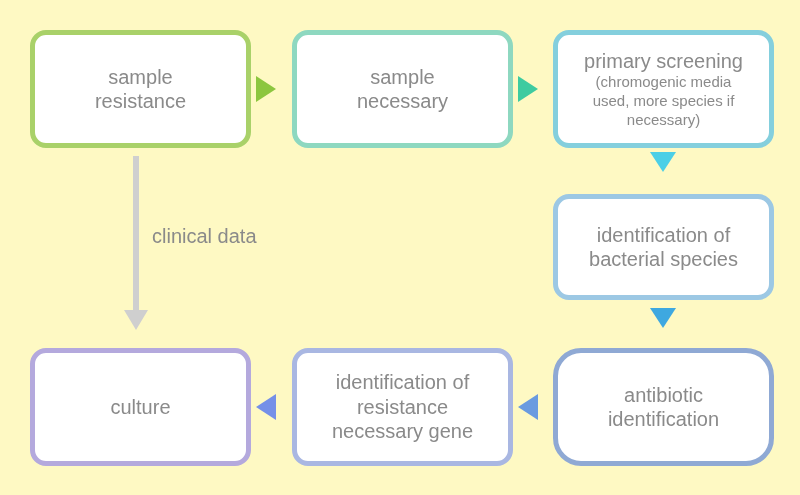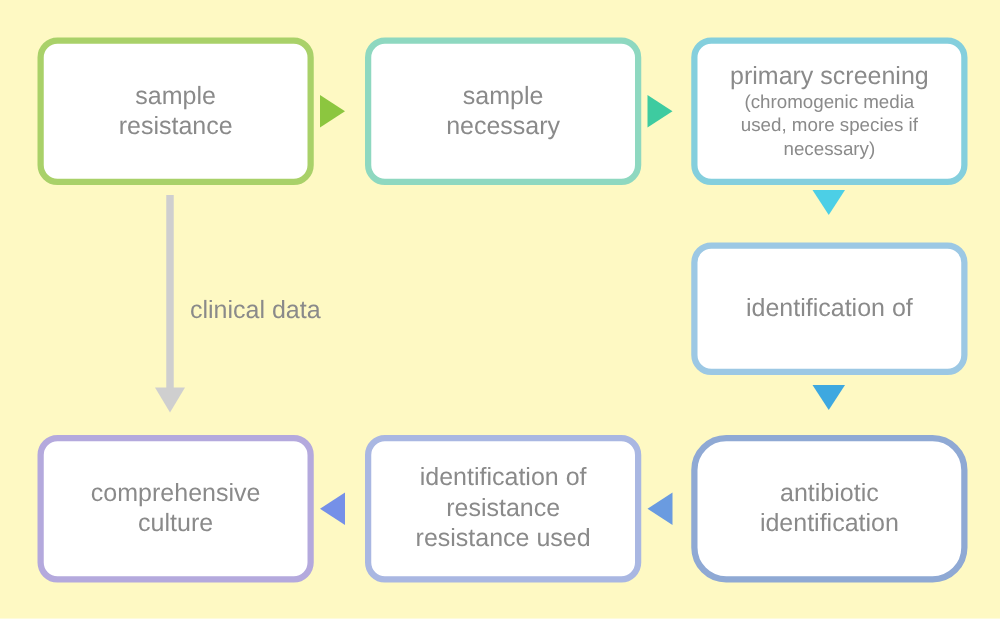--- a/index.html
+++ b/index.html
@@ -114,42 +114,42 @@
 
   <div class="node" id="node-2" style="left: 553px; top: 30px; width: 221px; height: 118px; border-color: rgb(132, 207, 221); color: rgb(138, 138, 138);">
     <span class="title">primary screening</span>
     <span class="sub">(chromogenic media</span>
     <span class="sub">used, more species if</span>
     <span class="sub">necessary)</span>
   </div>
 
   <div class="node main-text" id="node-3" style="left: 553px; top: 194px; width: 221px; height: 106px; border-color: rgb(156, 200, 228); color: rgb(138, 138, 138);">
     <span class="line">identification of</span>
+    <span class="line">bacterial species</span>
   </div>
 
   <div class="node main-text" id="node-4" style="left: 553px; top: 348px; width: 221px; height: 118px; border-color: rgb(143, 169, 212); color: rgb(138, 138, 138); border-radius: 28px;">
     <span class="line">antibiotic</span>
     <span class="line">identification</span>
   </div>
 
   <div class="node main-text" id="node-5" style="left: 292px; top: 348px; width: 221px; height: 118px; border-color: rgb(169, 183, 226); color: rgb(138, 138, 138);">
     <span class="line">identification of</span>
     <span class="line">resistance</span>
-    <span class="line">resistance used</span>
+    <span class="line">necessary gene</span>
   </div>
 
   <div class="node main-text" id="node-6" style="left: 30px; top: 348px; width: 221px; height: 118px; border-color: rgb(180, 169, 221); color: rgb(138, 138, 138);">
-    <span class="line">comprehensive</span>
     <span class="line">culture</span>
   </div>
 
   <div class="arrow right" id="conn-0" style="left: 256px; top: 76px; border-left-color: rgb(140, 198, 63);"></div>
   <div class="arrow right" id="conn-1" style="left: 518px; top: 76px; border-left-color: rgb(62, 203, 160);"></div>
   <div class="arrow down" id="conn-2" style="left: 650px; top: 152px; border-top-color: rgb(76, 207, 230);"></div>
   <div class="arrow down" id="conn-3" style="left: 650px; top: 308px; border-top-color: rgb(62, 168, 224);"></div>
   <div class="arrow left" id="conn-4" style="left: 518px; top: 394px; border-right-color: rgb(106, 155, 224);"></div>
   <div class="arrow left" id="conn-5" style="left: 256px; top: 394px; border-right-color: rgb(117, 144, 232);"></div>
 
   <div class="gray-arrow-shaft" id="cd-shaft" style="left: 133px; top: 156px; width: 6px; height: 155px; background: rgb(207, 207, 207);"></div>
   <div class="gray-arrow-head" id="cd-head" style="left: 124px; top: 310px; border-top-color: rgb(207, 207, 207);"></div>
-  <div class="edge-label" id="cd-label" style="left: 152px; top: 237px; color: rgb(138, 138, 138);">clinical data</div>
+  <div class="edge-label" id="cd-label" style="left: 152px; top: 225px; color: rgb(138, 138, 138);">clinical data</div>
 
 </div>
 
 </body></html>

